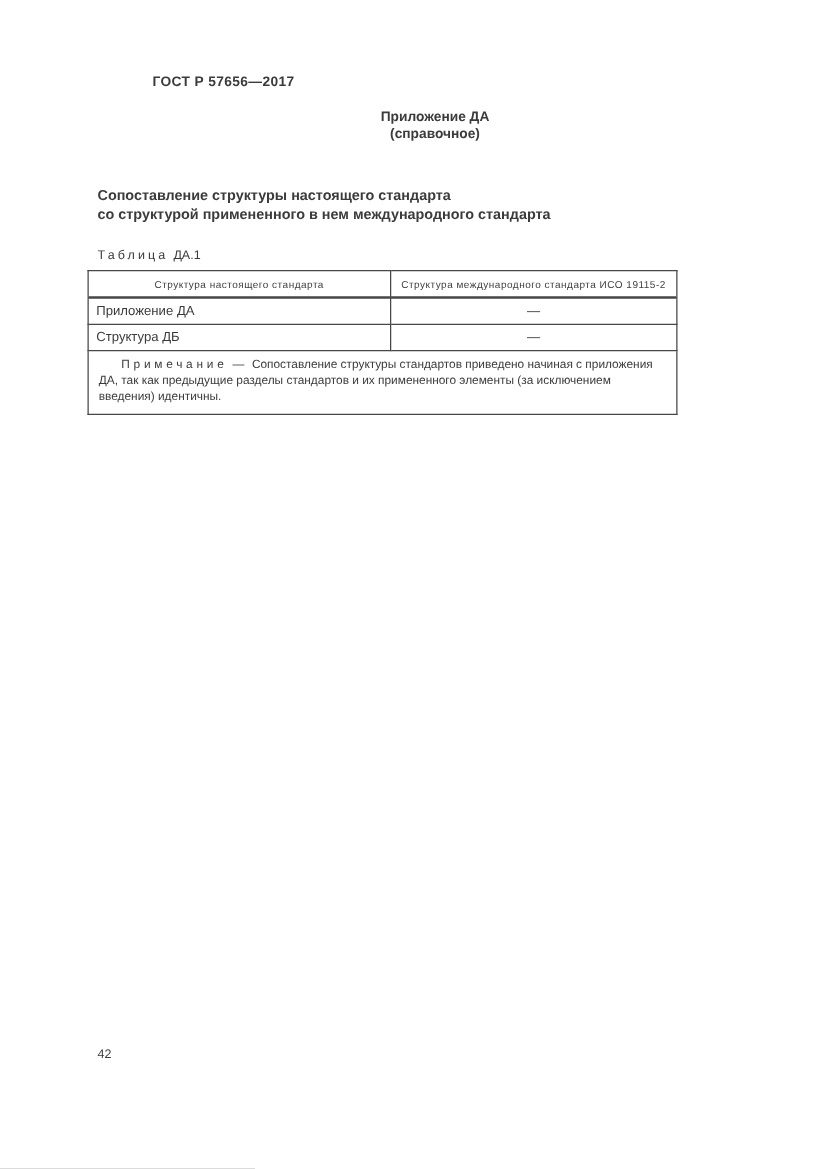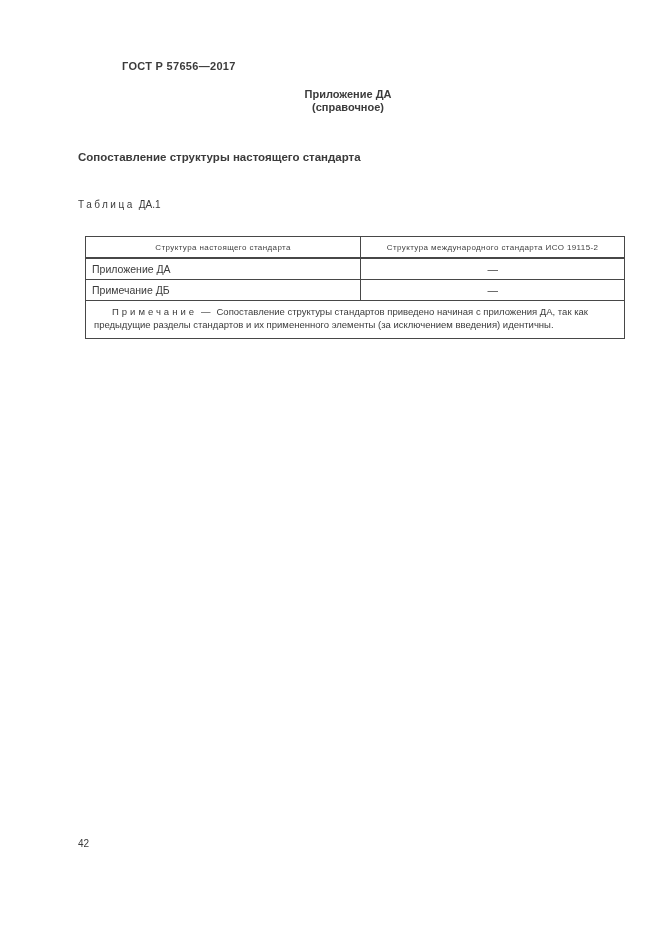--- a/index.html
+++ b/index.html
@@ -51,26 +51,25 @@
     top: 199px;
     font-size: 10px;
   }
   .caption-word {
     letter-spacing: 2.5px;
     margin-right: 4px;
     margin-top: 36px;
   }
   table.gost-table {
     position: absolute;
-    left: 85px;
+    left: 70px;
     top: 216px;
-    width: 540px;
+    width: 472px;
     border-collapse: collapse;
     table-layout: fixed;
-    margin-top: 20px;
   }
   table.gost-table, table.gost-table th, table.gost-table td {
     border: 1px solid #474747;
   }
   table.gost-table { border-width: 1.5px; }
   table.gost-table thead tr { border-bottom: 2px solid #474747; }
   th.col-header {
     font-size: 8px;
     font-weight: normal;
     letter-spacing: 0.4px;
@@ -114,40 +113,41 @@
 
   <div class="doc-code">ГОСТ Р 57656—2017</div>
 
   <div class="appendix">
     <div>Приложение ДА</div>
     <div>(справочное)</div>
   </div>
 
   <div class="section-title">
     <div>Сопоставление структуры настоящего стандарта</div>
+    <div>со структурой примененного в нем международного стандарта</div>
   </div>
 
   <div class="table-caption">
     <span class="caption-word">Таблица</span><span>ДА.1</span>
   </div>
 
   <table class="gost-table">
     <thead>
       <tr>
         <th class="col-header col-left">Структура настоящего стандарта</th>
         <th class="col-header">Структура международного стандарта ИСО 19115-2</th>
       </tr>
     </thead>
     <tbody>
       <tr>
         <td class="cell-left">Приложение ДА</td>
         <td class="cell-dash">—</td>
       </tr>
       <tr>
-        <td class="cell-left">Примечание ДБ</td>
+        <td class="cell-left">Структура ДБ</td>
         <td class="cell-dash">—</td>
       </tr>
       <tr>
         <td class="note-cell" colspan="2">
           <p class="note-para">
             <span class="note-label">Примечание</span><span class="note-dash">—</span><span>Сопоставление структуры стандартов приведено начиная с приложения ДА, так как предыдущие разделы стандартов и их примененного элементы (за исключением введения) идентичны.</span>
           </p>
         </td>
       </tr>
     </tbody>

